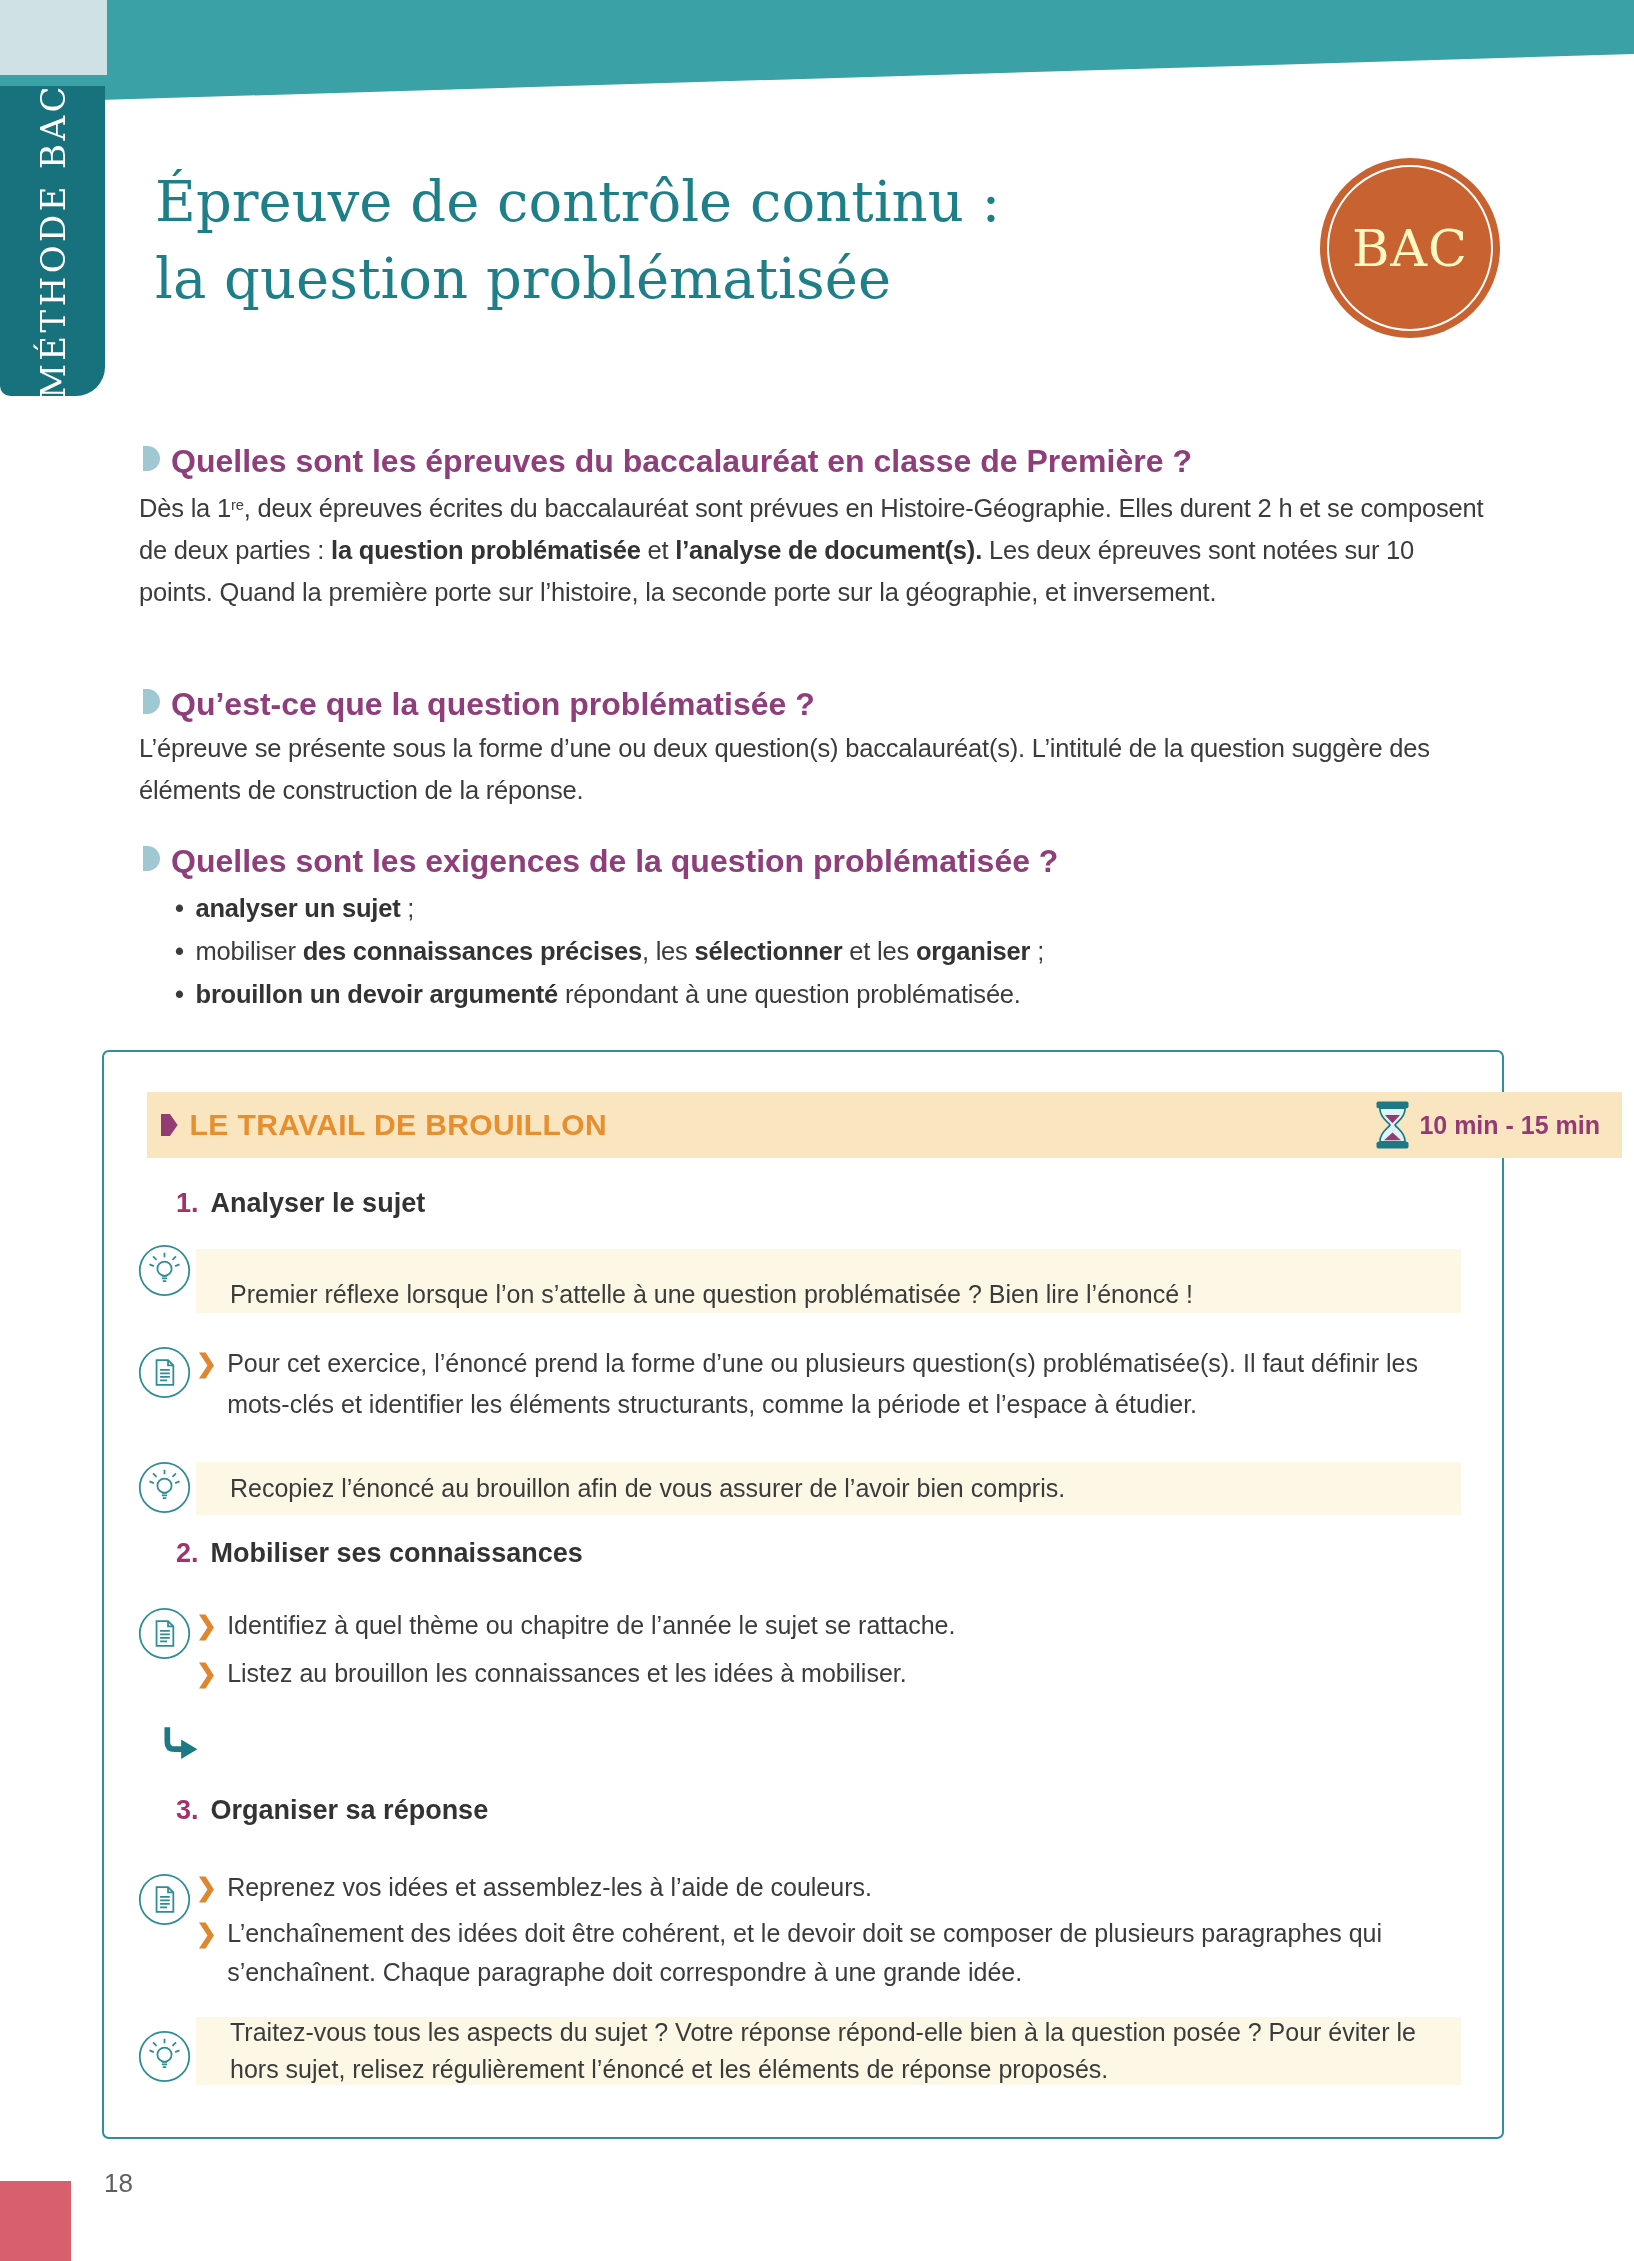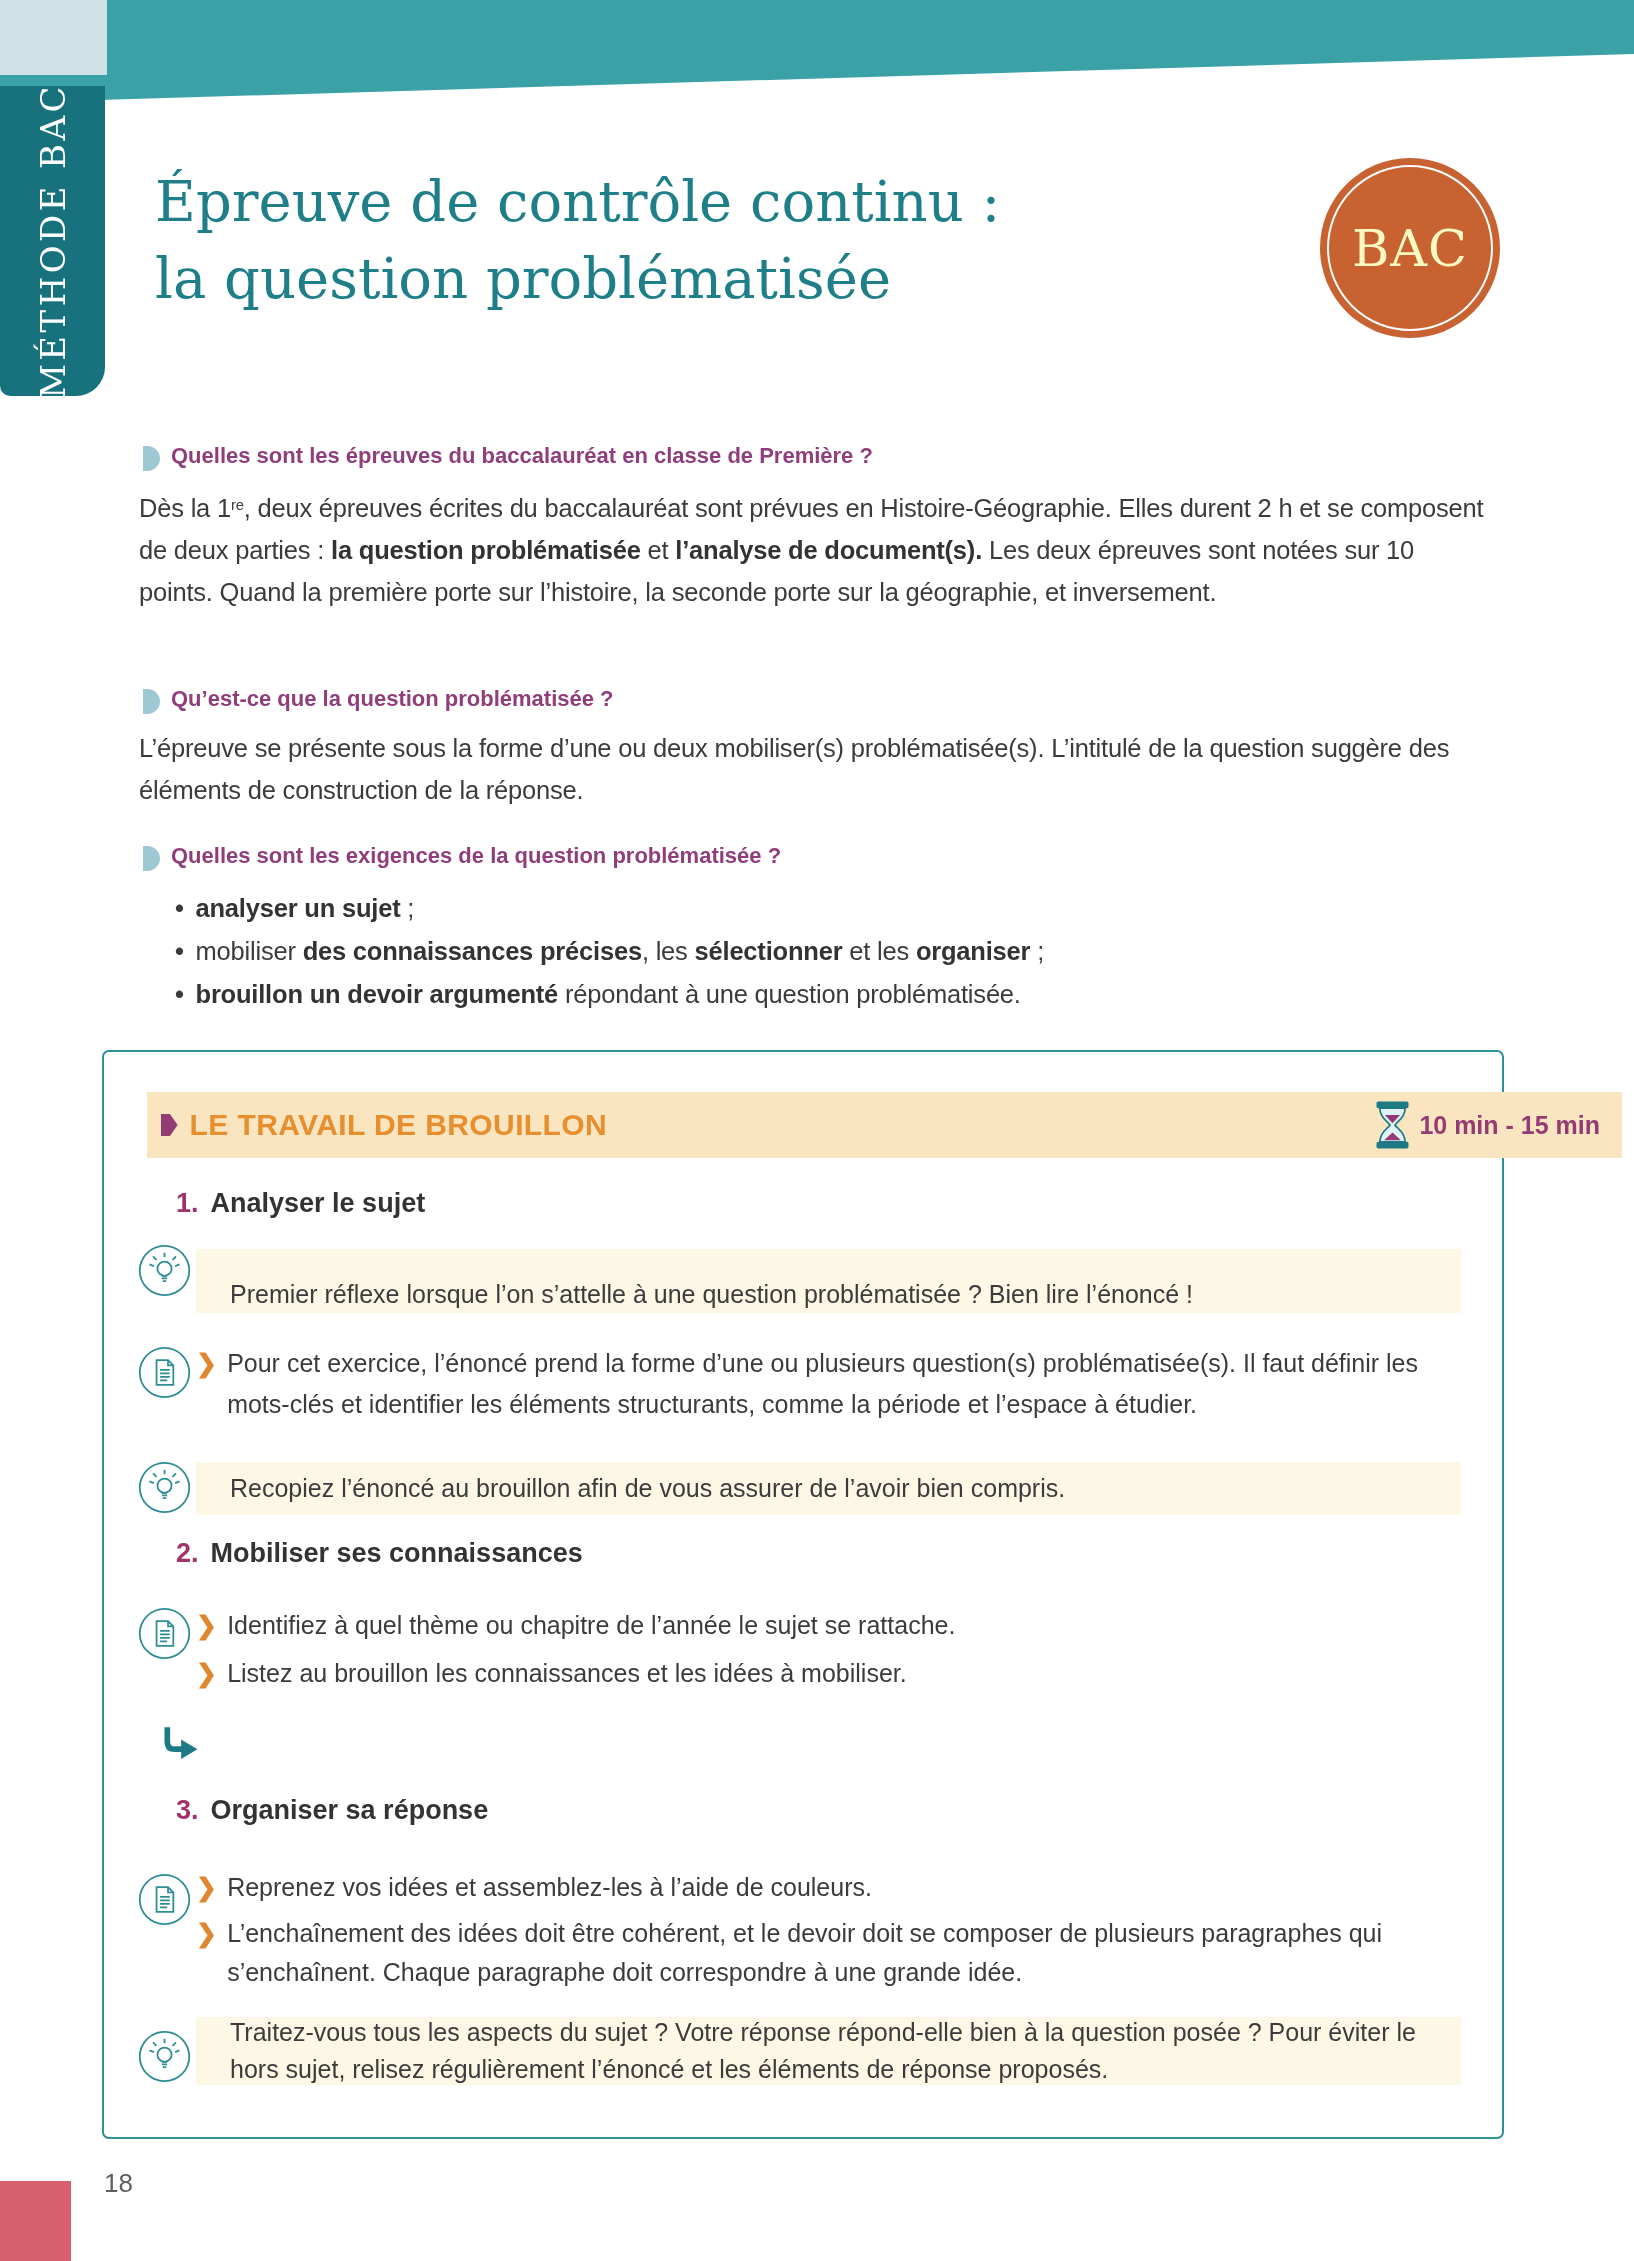--- a/index.html
+++ b/index.html
@@ -16,21 +16,21 @@
             white-space:nowrap;font-family:"DejaVu Serif",serif;font-size:34px;letter-spacing:3.4px;color:#ffffff;}
   .page-title{position:absolute;left:155px;top:163px;font-family:"DejaVu Serif",serif;
             font-size:56px;line-height:77px;color:#1F7F89;}
   .bac-badge{position:absolute;left:1320px;top:158px;width:180px;height:180px;border-radius:50%;background:#C96231;}
   .bac-ring{position:absolute;inset:6.8px;border:2.6px solid #fff;border-radius:50%;
             display:flex;align-items:center;justify-content:center;}
   .bac-text{font-family:"DejaVu Serif",serif;font-size:51px;color:#fef9c3;letter-spacing:0.9px;}
 
   
   .section-head{position:absolute;left:143px;display:flex;align-items:flex-start;gap:11px;
-            font-size:22px;font-weight:bold;color:#8F3E7B;}
+            font-size:32px;font-weight:bold;color:#8F3E7B;}
   .dbullet{flex:0 0 auto;width:17px;height:25.5px;margin-top:2.6px;background:#9FC8D2;border-radius:0 13.6px 13.6px 0;}
   .body-par{position:absolute;left:139px;width:1349px;font-size:25.5px;line-height:42px;letter-spacing:-0.2px;}
   .bullet-list{position:absolute;left:175px;width:1311px;font-size:25.5px;line-height:43px;letter-spacing:-0.2px;}
   .bullet-item{display:flex;gap:8.5px;}
   .bullet-dot{width:12px;flex:0 0 auto;font-weight:bold;color:#3B3B3B;}
 
   .seg-n{}
   .seg-b{font-weight:bold;color:#333333;}
   .seg-sup{font-size:0.58em;vertical-align:0.5em;}
   .seg-gold{color:#ECB64B;}
@@ -89,21 +89,21 @@
   <div class="section-head" style="top:443px;">
     <span class="dbullet"></span>
     <span>Quelles sont les épreuves du baccalauréat en classe de Première ?</span>
   </div>
   <div class="body-par" style="top:484px;"><span class="seg-n">Dès la 1</span><span class="seg-sup">re</span><span class="seg-n">, deux épreuves écrites du baccalauréat sont prévues en Histoire-Géographie. Elles durent 2 h et se composent de deux parties : </span><span class="seg-b">la question problématisée</span><span class="seg-n"> et </span><span class="seg-b">l’analyse de document(s).</span><span class="seg-n"> Les deux épreuves sont notées sur 10 points. Quand la première porte sur l’histoire, la seconde porte sur la géographie, et inversement.</span></div>
 
   <div class="section-head" style="top:686px;">
     <span class="dbullet"></span>
     <span>Qu’est-ce que la question problématisée ?</span>
   </div>
-  <div class="body-par" style="top:727px;">L’épreuve se présente sous la forme d’une ou deux mobiliser(s) problématisée(s). L’intitulé de la question suggère des éléments de construction de la réponse.</div>
+  <div class="body-par" style="top:727px;">L’épreuve se présente sous la forme d’une ou deux question(s) baccalauréat(s). L’intitulé de la question suggère des éléments de construction de la réponse.</div>
 
   <div class="section-head" style="top:843px;">
     <span class="dbullet"></span>
     <span>Quelles sont les exigences de la question problématisée ?</span>
   </div>
   <div class="bullet-list" style="top:887px;">
     <div class="bullet-item">
       <span class="bullet-dot">•</span>
       <span><span class="seg-b">analyser un sujet</span><span class="seg-n"> ;</span></span>
     </div>

